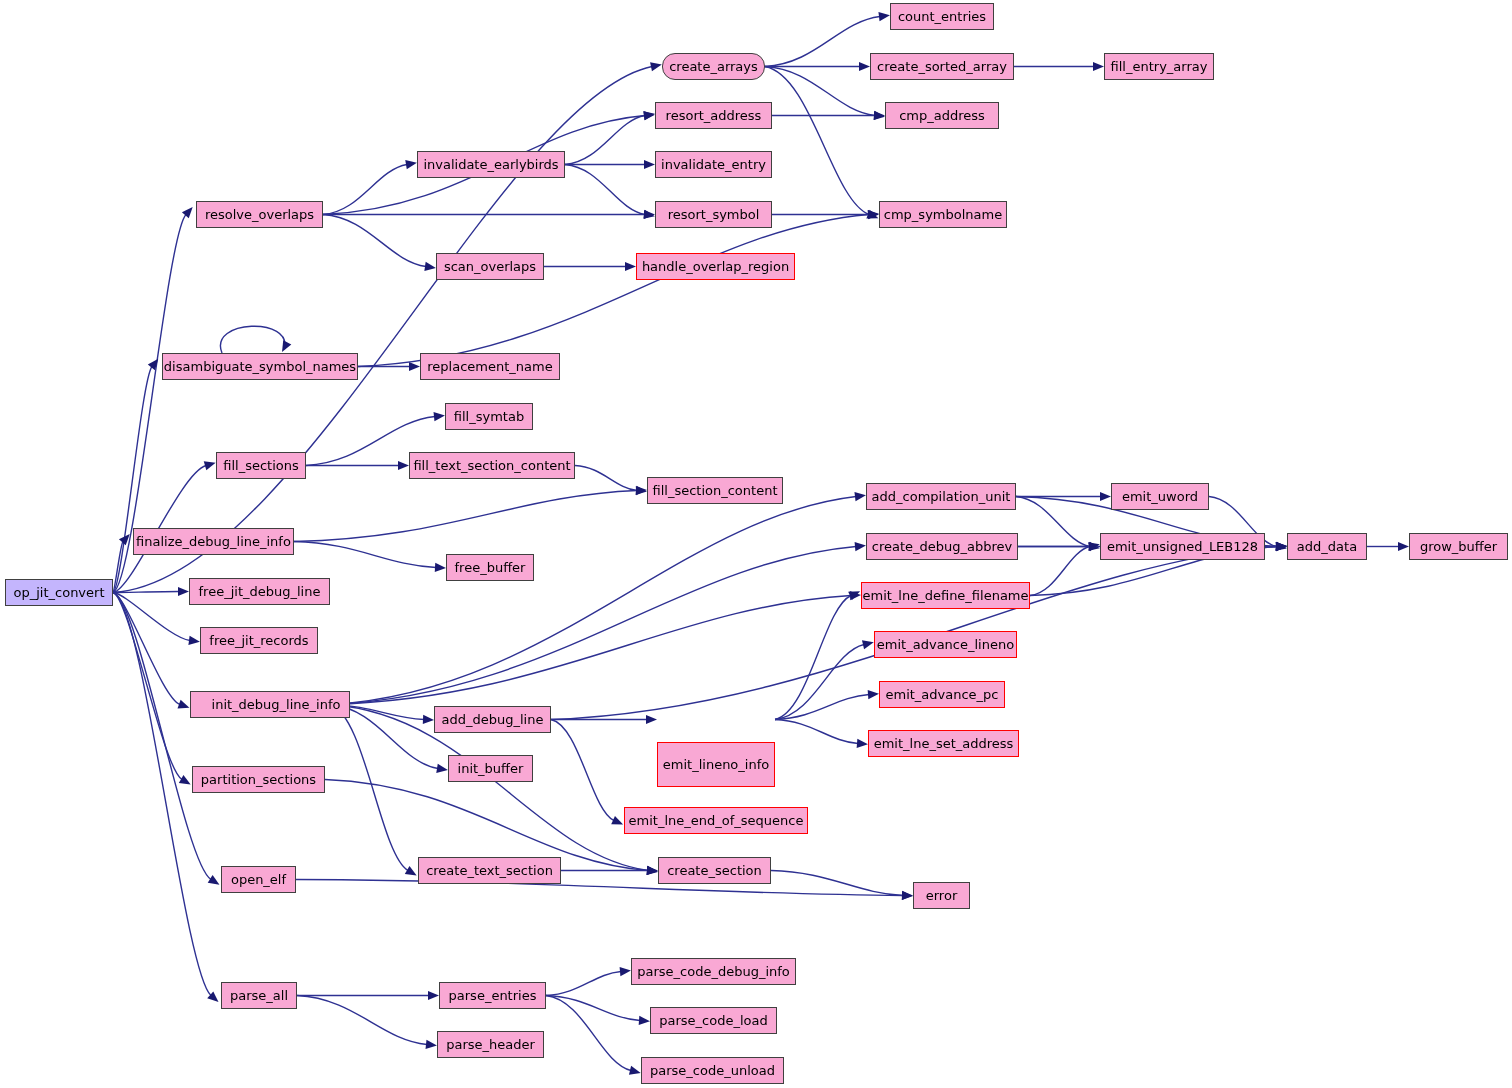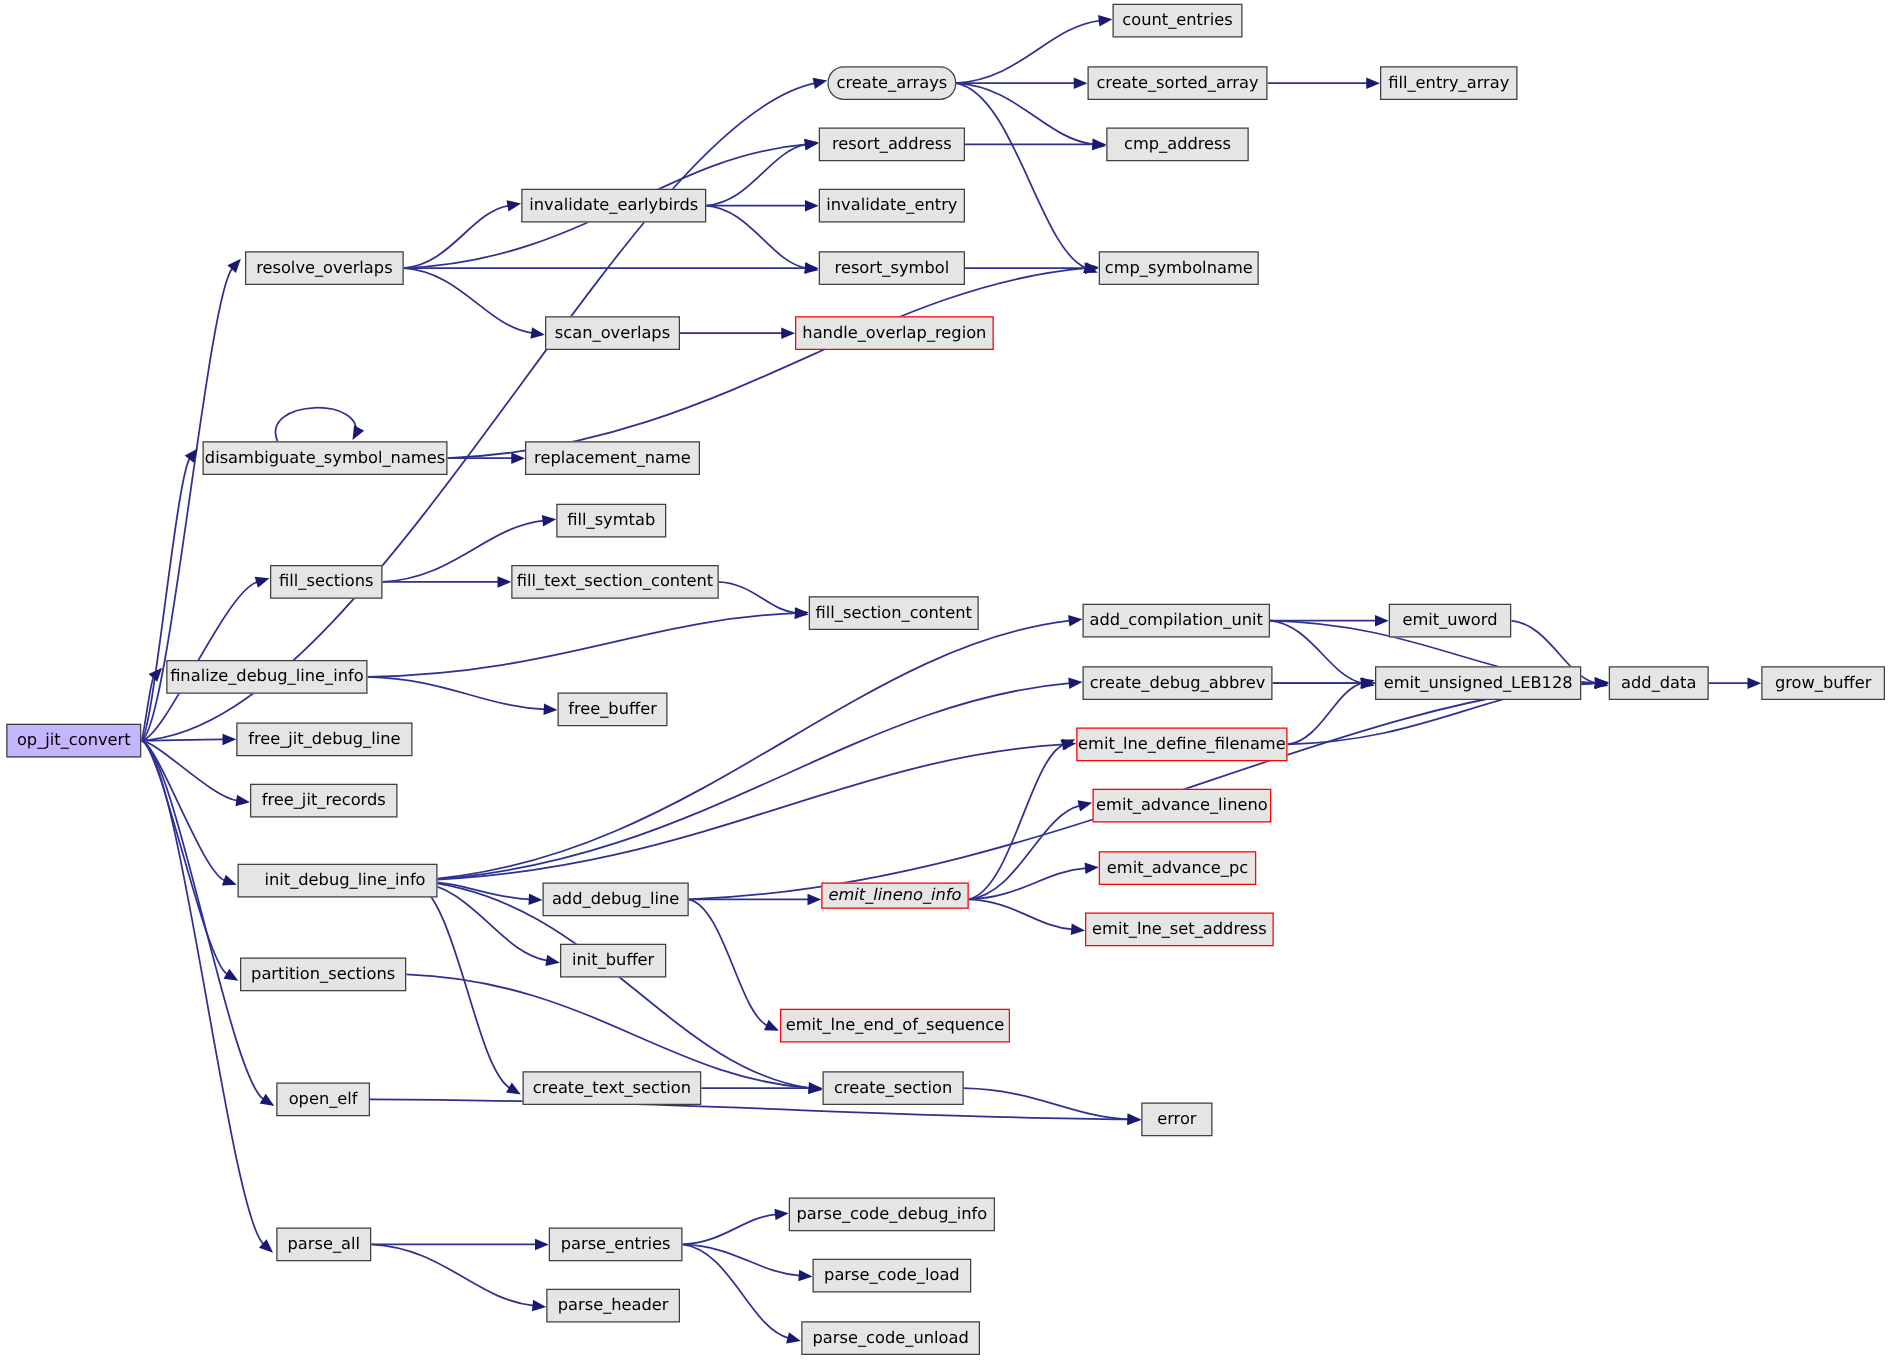--- a/index.html
+++ b/index.html
@@ -1,20 +1,20 @@
 <!DOCTYPE html>
 <html><head>
 <meta charset="utf-8">
 <style>
   html,body{margin:0;padding:0;background:#ffffff;}
   #canvas{position:relative;width:1512px;height:1088px;background:#ffffff;
           font-family:"DejaVu Sans","Liberation Sans",sans-serif;overflow:hidden;}
   svg#edges{position:absolute;left:0;top:0;width:1512px;height:1088px;}
   .node{position:absolute;box-sizing:border-box;display:flex;align-items:center;
-        justify-content:center;background:#e5e5e5;border:1px solid #4d4d4d;
+        justify-content:center;background:#f9a8d4;border:1px solid #4d4d4d;
         font-size:13px;color:#000000;white-space:nowrap;line-height:1;}
   .node.strong{border:1.6px solid #404040;}
   .node.red{border:1.6px solid #ff0000;}
   .node.root{background:#c4b5fd;border:1.6px solid #404040;}
   .edge{fill:none;stroke:#2e3192;stroke-width:1.4;}
   .arrow{fill:#191970;stroke:none;}
 </style>
 </head>
 <body>
 
@@ -254,21 +254,21 @@
       </div>
       <div class="node red" style="left: 879px; top: 681px; width: 126px; height: 27px;">
         <span>emit_advance_pc</span>
       </div>
       <div class="node strong" style="left: 190px; top: 691px; width: 160px; height: 27px; padding-left: 12px;">
         <span>init_debug_line_info</span>
       </div>
       <div class="node strong" style="left: 434px; top: 706px; width: 117px; height: 27px;">
         <span>add_debug_line</span>
       </div>
-      <div class="node red" style="left: 657px; top: 706px; width: 118px; height: 21px; font-style: italic;">
+      <div class="node red" style="left: 657px; top: 742px; width: 118px; height: 45px;">
         <span>emit_lineno_info</span>
       </div>
       <div class="node red" style="left: 868px; top: 730px; width: 151px; height: 27px;">
         <span>emit_lne_set_address</span>
       </div>
       <div class="node strong" style="left: 448px; top: 755px; width: 85px; height: 27px;">
         <span>init_buffer</span>
       </div>
       <div class="node strong" style="left: 192px; top: 766px; width: 133px; height: 27px;">
         <span>partition_sections</span>

